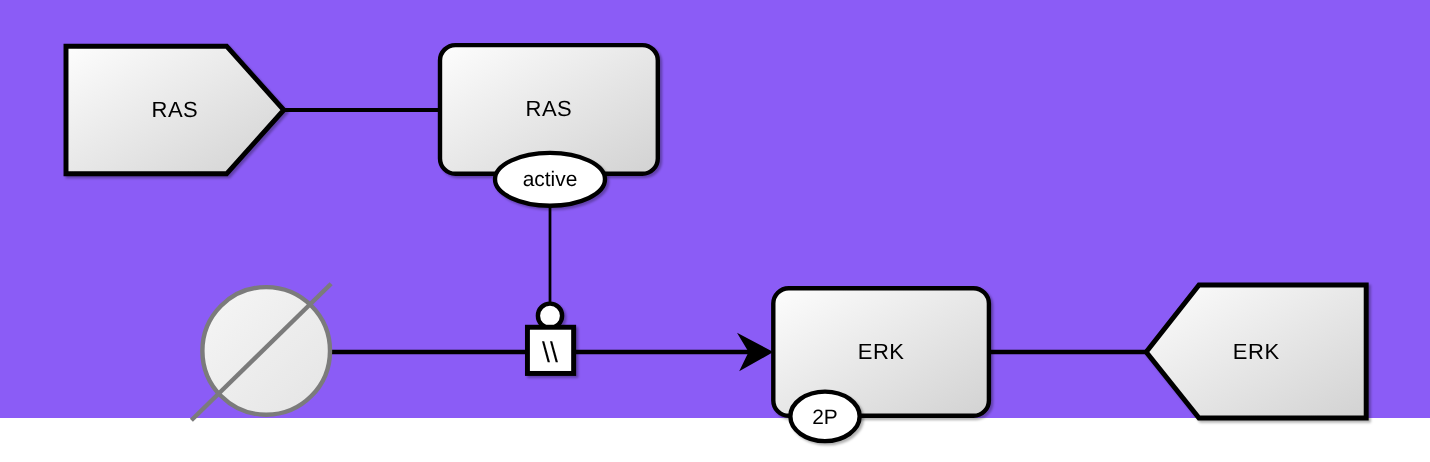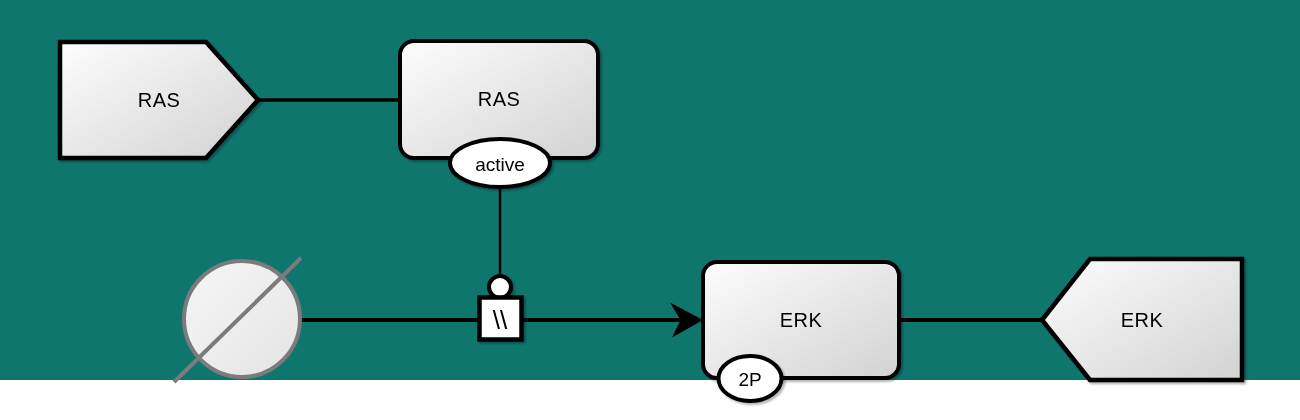--- a/index.html
+++ b/index.html
@@ -6,21 +6,21 @@
     margin: 0;
     padding: 0;
     background: #ffffff;
     width: 1300px;
     height: 420px;
     overflow: hidden;
   }
   .canvas-wrap {
     width: 1300px;
     height: 380px;
-    background: #0f766e;
+    background: #8b5cf6;
   }
   svg {
     display: block;
   }
   svg text {
     font-family: "Liberation Sans", sans-serif;
     fill: #000000;
     text-anchor: middle;
     dominant-baseline: central;
   }

